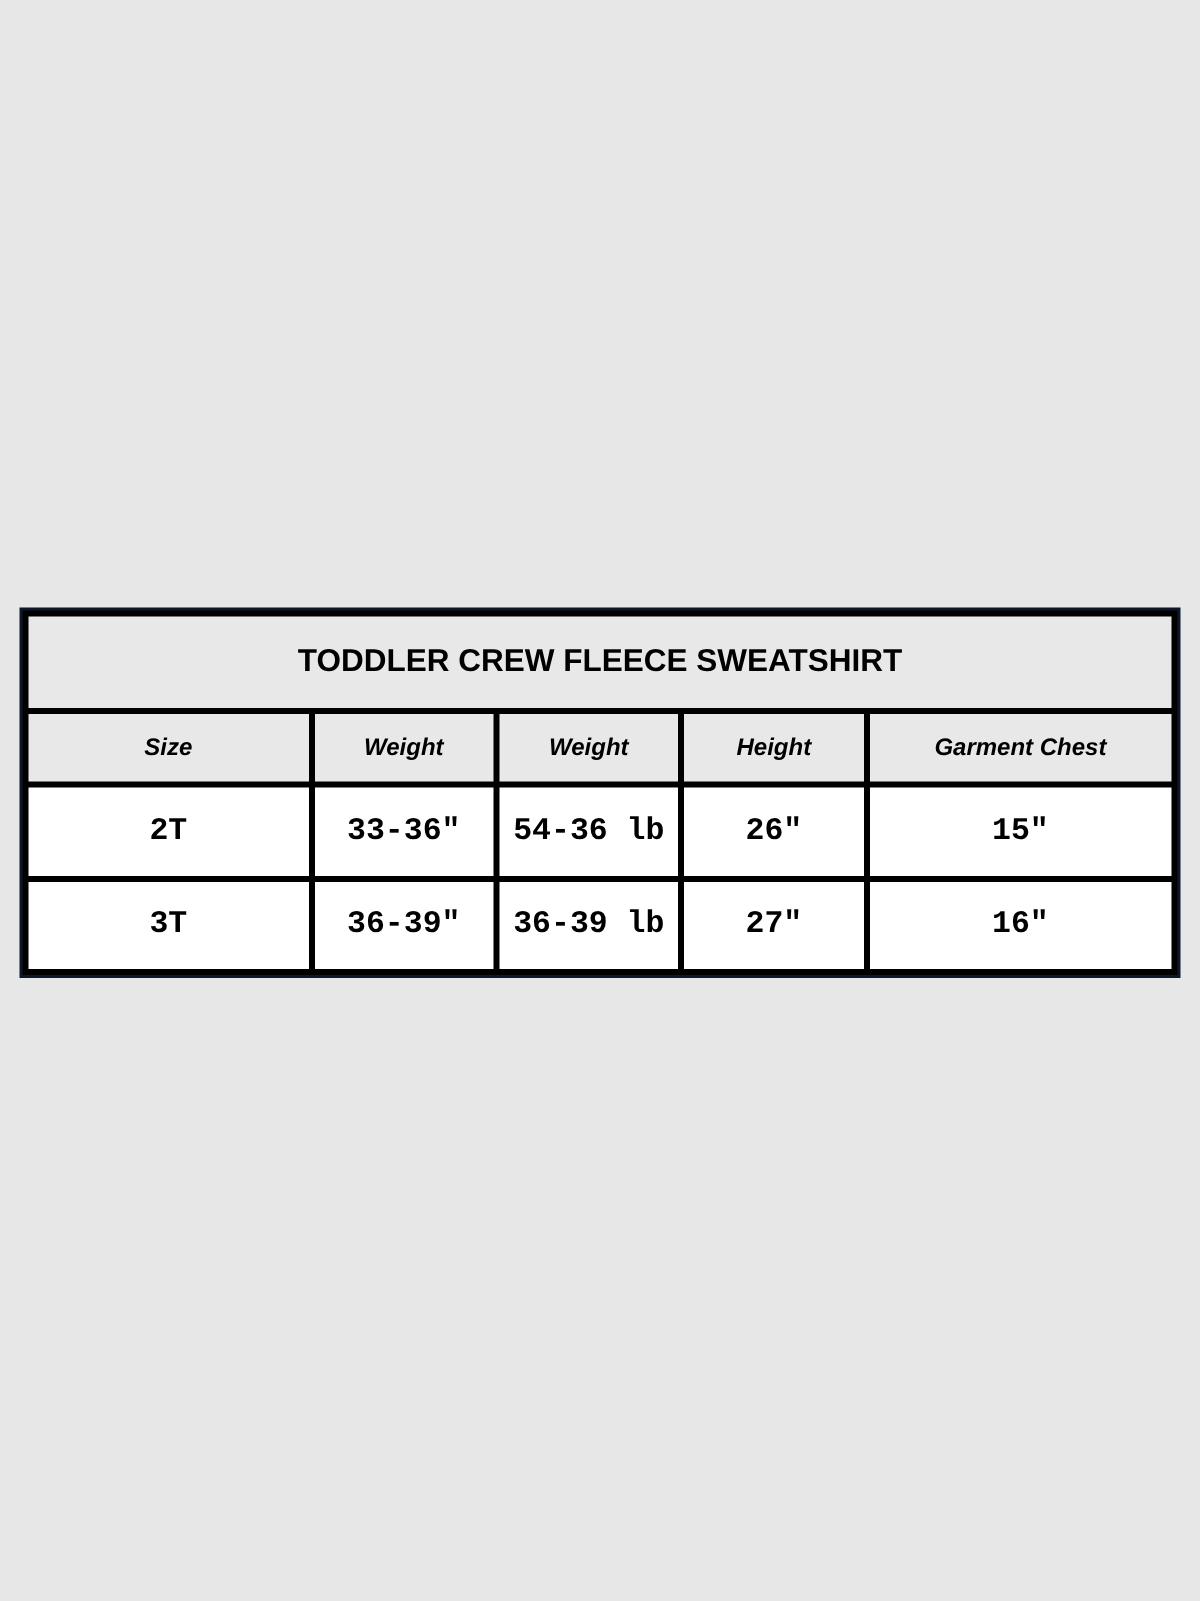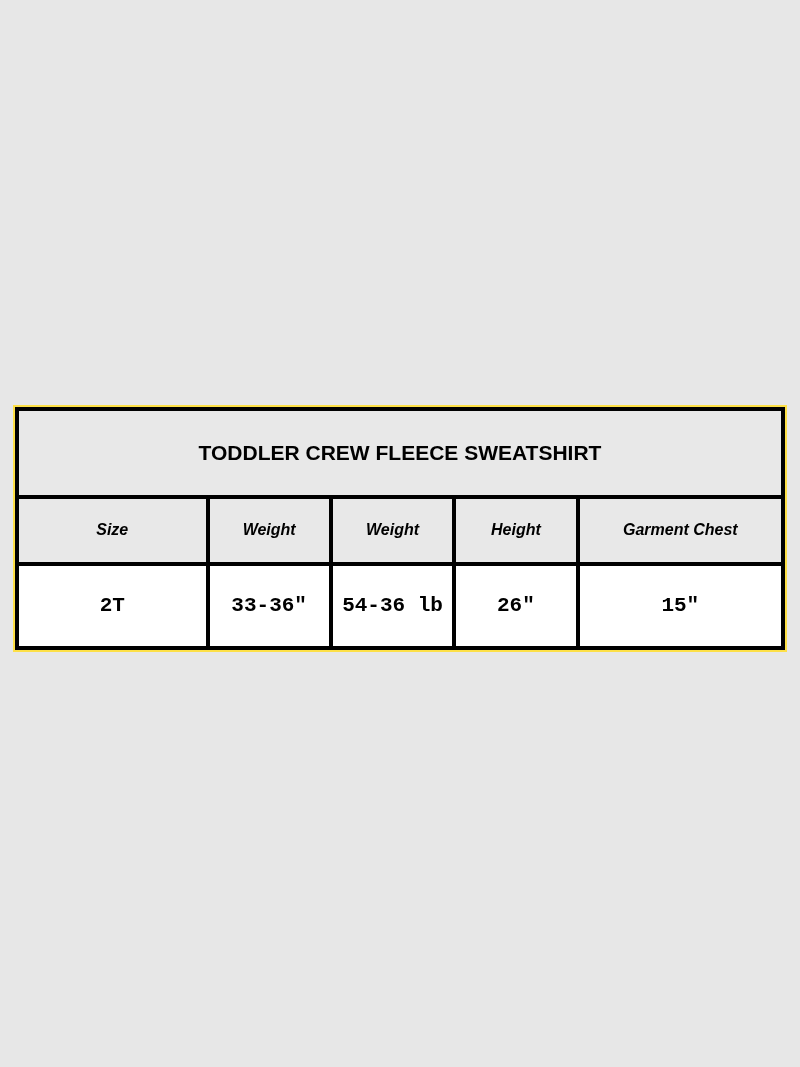--- a/index.html
+++ b/index.html
@@ -13,21 +13,21 @@
     position: relative;
     font-family: "Liberation Sans", sans-serif;
     overflow: hidden;
   }
   .chart-frame {
     position: absolute;
     left: 13px;
     top: 405px;
     width: 774px;
     height: 247px;
-    background: #fde047;
+    background: #0f172a;
     box-sizing: border-box;
     padding: 2px;
   }
   table.size-chart {
     width: 100%;
     height: 100%;
     border-collapse: separate;
     border-spacing: 4px;
     table-layout: fixed;
     background: #000000;
@@ -81,15 +81,22 @@
         <th class="header-cell">Height</th>
         <th class="header-cell">Garment Chest</th>
       </tr>
       <tr>
         <td class="data-cell">2T</td>
         <td class="data-cell">33-36"</td>
         <td class="data-cell">54-36 lb</td>
         <td class="data-cell">26"</td>
         <td class="data-cell">15"</td>
       </tr>
+      <tr>
+        <td class="data-cell">3T</td>
+        <td class="data-cell">36-39"</td>
+        <td class="data-cell">36-39 lb</td>
+        <td class="data-cell">27"</td>
+        <td class="data-cell">16"</td>
+      </tr>
     </tbody>
   </table>
 </div>
 
 </body></html>

